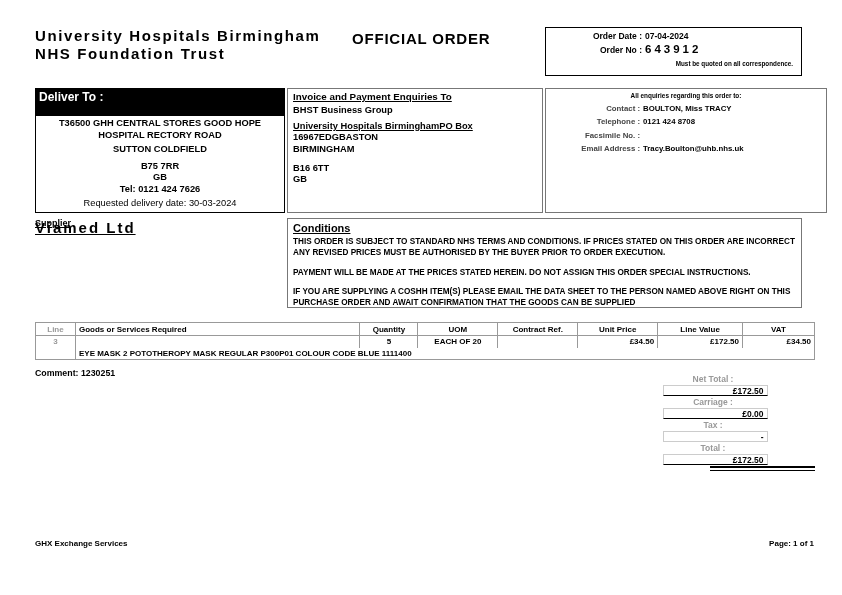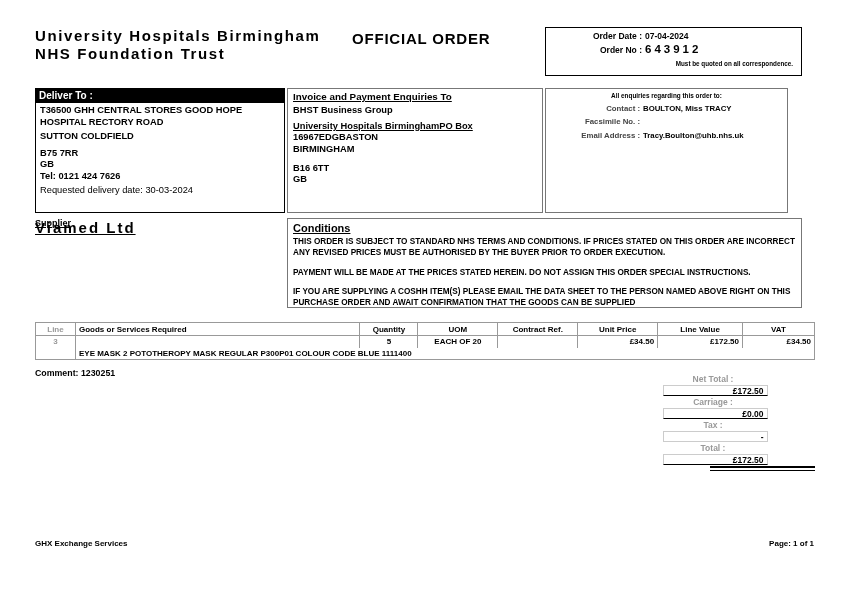--- a/index.html
+++ b/index.html
@@ -28,38 +28,38 @@
   .order-row .val { margin-left:3px; }
   .order-no-val { font-size:11.5px; letter-spacing:3px; }
   .order-note { font-size:6.3px; font-weight:bold; text-align:right; margin-top:2px; }
 
   
   .deliver-box {
     position:absolute; left:35px; top:88px; width:250px; height:125px;
     border:1px solid #000; background:#fff;
   }
   .deliver-header {
-    background:#000; color:#fff; font-size:10px; font-weight:bold;
-    padding:1px 3px 2px 3px;
-  }
-  .deliver-content { padding:2px 4px; font-size:9.3px; font-weight:bold; line-height:1.25; }
+    background:#000; color:#fff; font-size:12px; font-weight:bold;
+    padding:1px 3px 12px 3px;
+  }
+  .deliver-content { padding:2px 4px; font-size:9.3px; font-weight:bold; line-height:1.25;text-align:center; }
   .deliver-content .gap-s { margin-top:3px; }
   .deliver-content .gap-m { margin-top:5px; }
   .deliver-requested { font-weight:normal; margin-top:2px; }
 
   .invoice-box {
     position:absolute; left:287px; top:88px; width:256px; height:125px;
     border:1px solid #777; padding:2px 5px; font-size:9.3px; font-weight:bold; line-height:1.25;
   }
   .invoice-heading { font-size:9.8px; text-decoration:underline; margin-bottom:2px; }
   .invoice-box .gap-s { margin-top:4px;text-decoration:underline; }
   .invoice-box .gap-m { margin-top:7px; }
 
   .enquiries-box {
-    position:absolute; left:545px; top:88px; width:243px; height:125px;
+    position:absolute; left:545px; top:88px; width:282px; height:125px;
     border:1px solid #777; padding:3px 8px; font-size:7.8px; font-weight:bold;
   }
   .enquiries-heading { text-align:center; font-size:6.4px; margin-bottom:5px; }
   .enq-row { display:flex; margin-bottom:4px; line-height:1.2; }
   .enq-label { width:86px; text-align:right; color:#444; white-space:pre; flex-shrink:0; }
   .enq-value { margin-left:3px;text-align:right; }
 
   
   .supplier-heading {
     position:absolute; left:35px; top:218px;
@@ -169,20 +169,24 @@
     <div>BIRMINGHAM</div>
     <div class="gap-m">B16 6TT</div>
     <div>GB</div>
   </div>
 
   <div class="enquiries-box">
     <div class="enquiries-heading">All enquiries regarding this order to:</div>
     <div class="enq-row">
       <span class="enq-label">Contact :</span>
       <span class="enq-value">BOULTON, Miss TRACY</span>
+    </div>
+    <div class="enq-row">
+      <span class="enq-label">Telephone :</span>
+      <span class="enq-value">0121 424 8708</span>
     </div>
     <div class="enq-row">
       <span class="enq-label">Facsimile No. :</span>
       <span class="enq-value"></span>
     </div>
     <div class="enq-row">
       <span class="enq-label">Email Address :</span>
       <span class="enq-value">Tracy.Boulton@uhb.nhs.uk</span>
     </div>
   </div>

